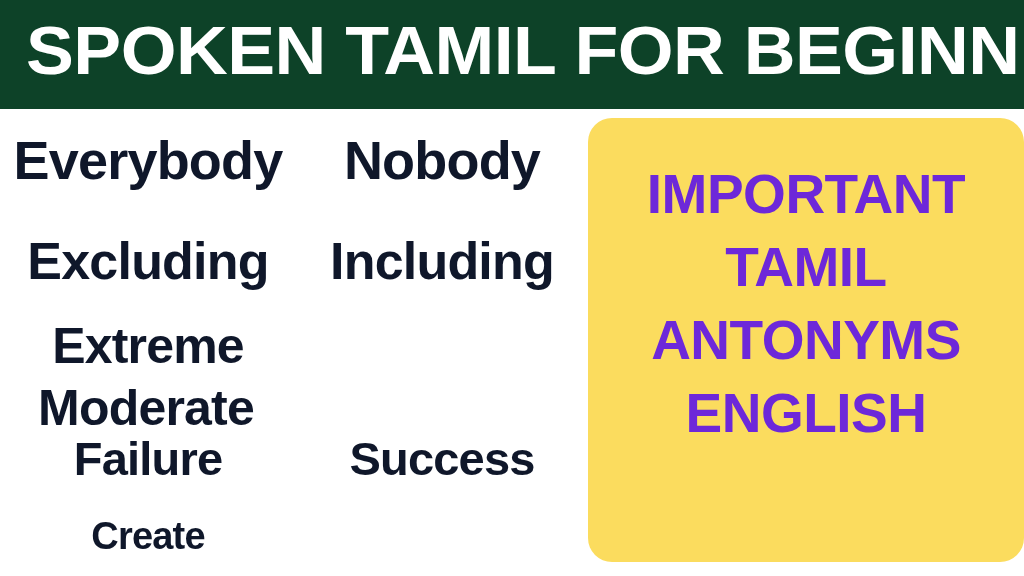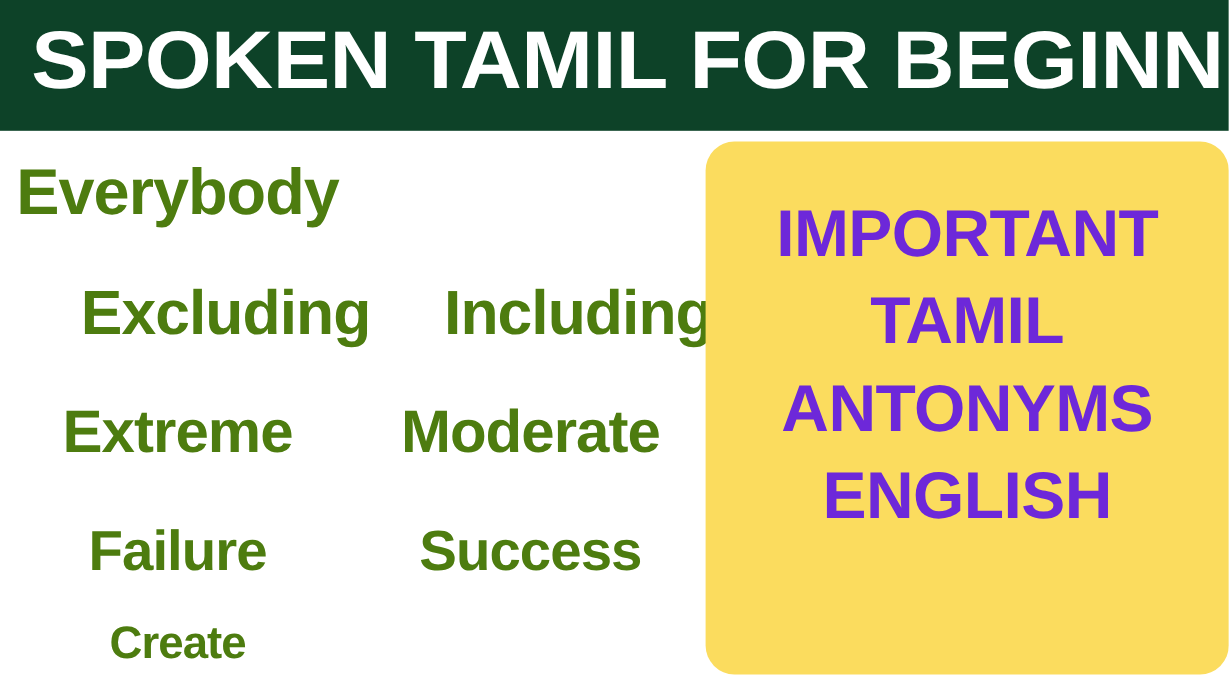--- a/index.html
+++ b/index.html
@@ -58,31 +58,31 @@
   .word-row {
     position: absolute;
     left: 0;
     width: 588px;
     display: flex;
     flex-direction: row;
   }
   .word-cell {
     font-family: "Liberation Sans", sans-serif;
     font-weight: bold;
-    color: #4d7c0f;
+    color: #0f172a;
     text-align: center;
     white-space: nowrap;
     letter-spacing: -0.8px;
   }
   .word-cell.left  { width: 296px; }
   .word-cell.right { width: 292px; }
 
   .row-0 { top: 18px;  }
-  .row-1 { top: 120px; margin-left: 40px; }
-  .row-2 { top: 220px; }
+  .row-1 { top: 120px; }
+  .row-2 { top: 206px; flex-direction: column; }
   .row-3 { top: 320px; }
   .row-4 { top: 398px; }
 
   .row-0 .word-cell { font-size: 54px; line-height: 66px; }
   .row-1 .word-cell { font-size: 52px; line-height: 64px; }
   .row-2 .word-cell { font-size: 50px; line-height: 62px; }
   .row-3 .word-cell { font-size: 47px; line-height: 60px; }
   .row-4 .word-cell { font-size: 38px; line-height: 58px; }
 
   
@@ -120,20 +120,21 @@
 <div id="root">
 
   <div class="header-band">
     <div class="header-title">SPOKEN TAMIL FOR BEGINNERS</div>
   </div>
 
   <div class="words-area">
 
     <div class="word-row row-0">
       <div class="word-cell left">Everybody</div>
+      <div class="word-cell right">Nobody</div>
     </div>
 
     <div class="word-row row-1">
       <div class="word-cell left">Excluding</div>
       <div class="word-cell right">Including</div>
     </div>
 
     <div class="word-row row-2">
       <div class="word-cell left">Extreme</div>
       <div class="word-cell right">Moderate</div>

